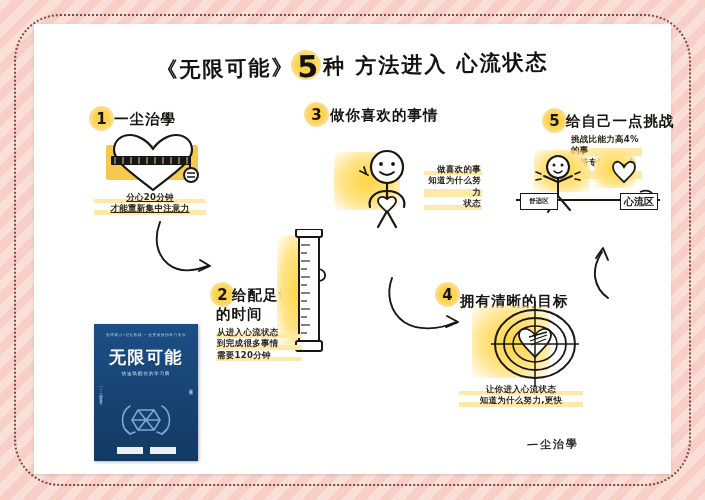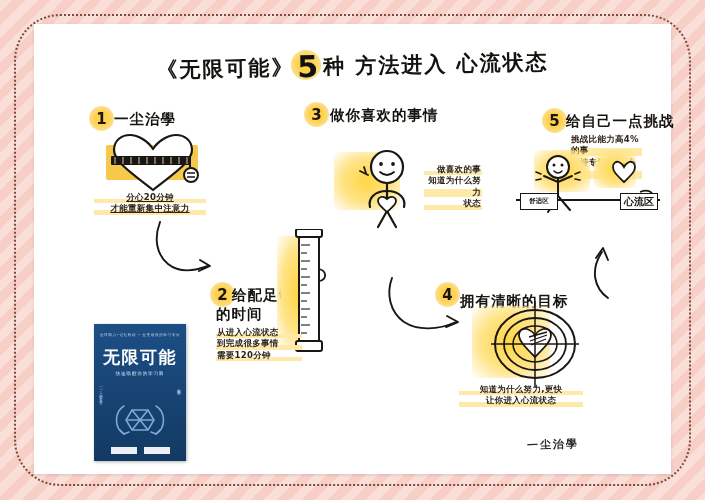--- a/index.html
+++ b/index.html
@@ -104,20 +104,21 @@
 
   
   .arrow-svg{position:absolute;}
 
   
   .book{
     position:absolute;left:60px;top:300px;width:92px;height:137px;
     background:linear-gradient(180deg,#1c4f86 0%,#174372 55%,#123a63 100%);
     box-shadow:1px 1px 3px rgba(0,0,0,.3);
     overflow:hidden;
+    padding-left:12px;
   }
   .book .bk-top{
     position:absolute;top:9px;left:0;width:100%;text-align:center;
     font-size:3.6px;color:#b9d4ea;letter-spacing:.6px;
   }
   .book .bk-title{
     position:absolute;top:22px;left:0;width:100%;text-align:center;
     font-size:17px;font-weight:bold;color:#ffffff;letter-spacing:1.5px;
   }
   .book .bk-sub{
@@ -283,22 +284,22 @@
         <ellipse cx="46" cy="45" rx="40" ry="34" fill="none" stroke="#1a1713" stroke-width="2"></ellipse>
         <ellipse cx="46" cy="45" rx="31" ry="26" fill="none" stroke="#1a1713" stroke-width="1.8"></ellipse>
         <ellipse cx="46" cy="45" rx="22" ry="18" fill="none" stroke="#1a1713" stroke-width="1.6"></ellipse>
         <path d="M46 58 C36 48 30 42 30 36 C30 31 34 29 38 30 C41 31 45 34 46 37 C47 34 51 31 54 30 C58 29 62 31 62 36 C62 42 56 48 46 58 Z" fill="#fff" stroke="#1a1713" stroke-width="1.8"></path>
         <path d="M40 38 L58 33 M41 42 L58 36 M42 46 L57 40" stroke="#1a1713" stroke-width="1.3"></path>
         <line x1="2" y1="45" x2="90" y2="45" stroke="#1a1713" stroke-width="1.5"></line>
         <line x1="46" y1="2" x2="46" y2="88" stroke="#1a1713" stroke-width="1.5"></line>
       </svg>
 
       <div class="note" style="left:425px;top:360px;width:124px;text-align:center;">
+        <span>让你进入心流状态</span>
         <span>知道为什么努力,更快</span>
-        <span>让你进入心流状态</span>
       </div>
     </div>
 
     <div id="item5">
       <div class="num-badge" style="left:508px;top:84px;">5</div>
       <div class="head-txt" style="left:532px;top:88px;">给自己一点挑战</div>
 
       <div class="note" style="left:536px;top:110px;width:72px;">
         <span>挑战比能力高4%的事</span>
         <span>保持专注,进入心流</span>

